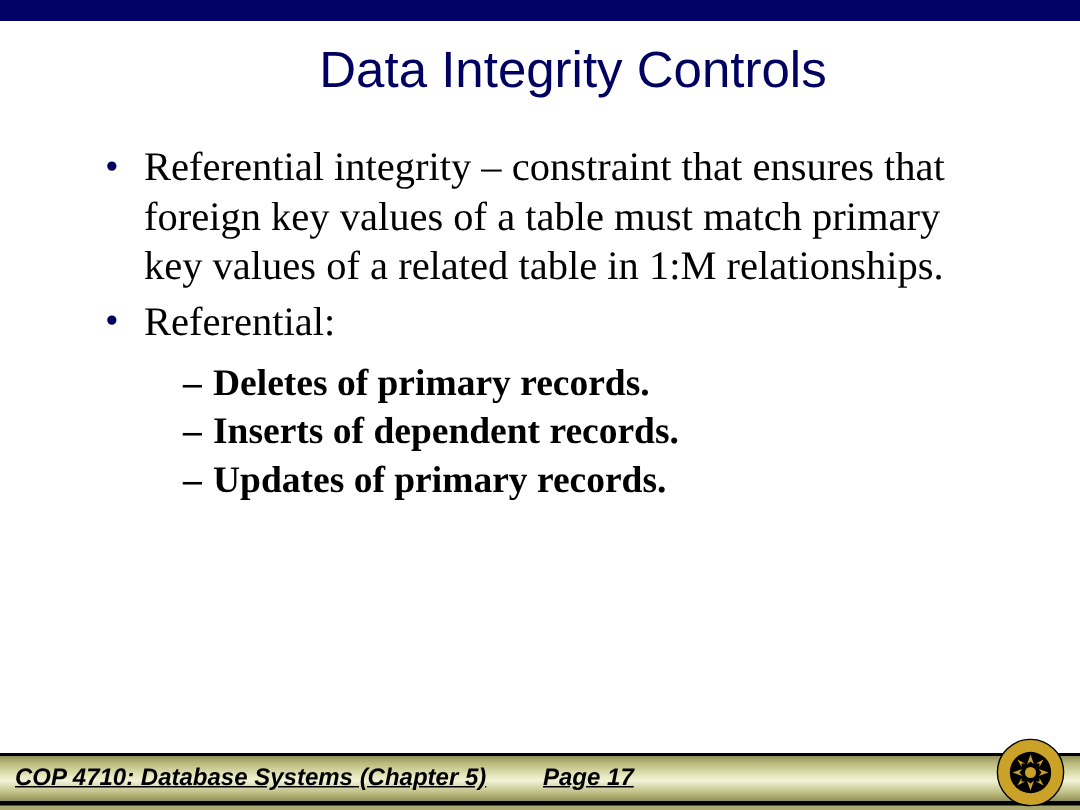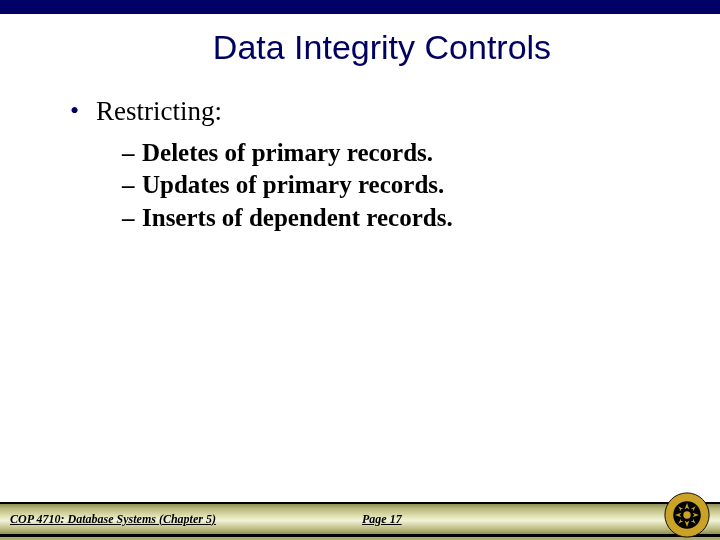--- a/index.html
+++ b/index.html
@@ -93,23 +93,23 @@
       #f2f2d8 55%,
       #b8b87a 85%,
       #8f8f5a 100%);
     display: flex;
     align-items: center;
     position: relative;
   }
   .footer-text {
     font-style: italic;
     font-weight: bold;
-    font-size: 12px;
+    font-size: 16px;
     color: #000;
-    font-family: Liberation Serif, serif;
+    font-family: Liberation Sans, sans-serif;
     white-space: nowrap;
     text-decoration: underline;
   }
   .footer-left  { position: absolute; left: 10px; }
   .footer-mid   { position: absolute; left: 362px; text-align: right; }
   .footer-right { position: absolute; left: 554px; }
   .thinline {
     height: 3px;
     background: #aaaa70;
     border-top: 1px solid #000;
@@ -127,30 +127,33 @@
 <body>
 
 <div class="slide">
   <div class="topbar"></div>
 
   <div class="title">Data Integrity Controls</div>
 
   <div class="body">
     <ul class="level1">
       <li>
-        <span>Restricting:</span>
+        <span>Referential integrity – constraint that ensures that foreign key values of a table must match primary key values of a related table in 1:M relationships.</span>
+      </li>
+      <li>
+        <span>Referential:</span>
         <ul class="level2">
           <li>
             <span>Deletes of primary records.</span>
           </li>
           <li>
-            <span>Updates of primary records.</span>
+            <span>Inserts of dependent records.</span>
           </li>
           <li>
-            <span>Inserts of dependent records.</span>
+            <span>Updates of primary records.</span>
           </li>
         </ul>
       </li>
     </ul>
   </div>
 
   <div class="footerwrap">
     <div class="footerbar">
       <span class="footer-text footer-left">COP 4710: Database Systems  (Chapter 5)</span>
       <span class="footer-text footer-mid">Page 17</span>

